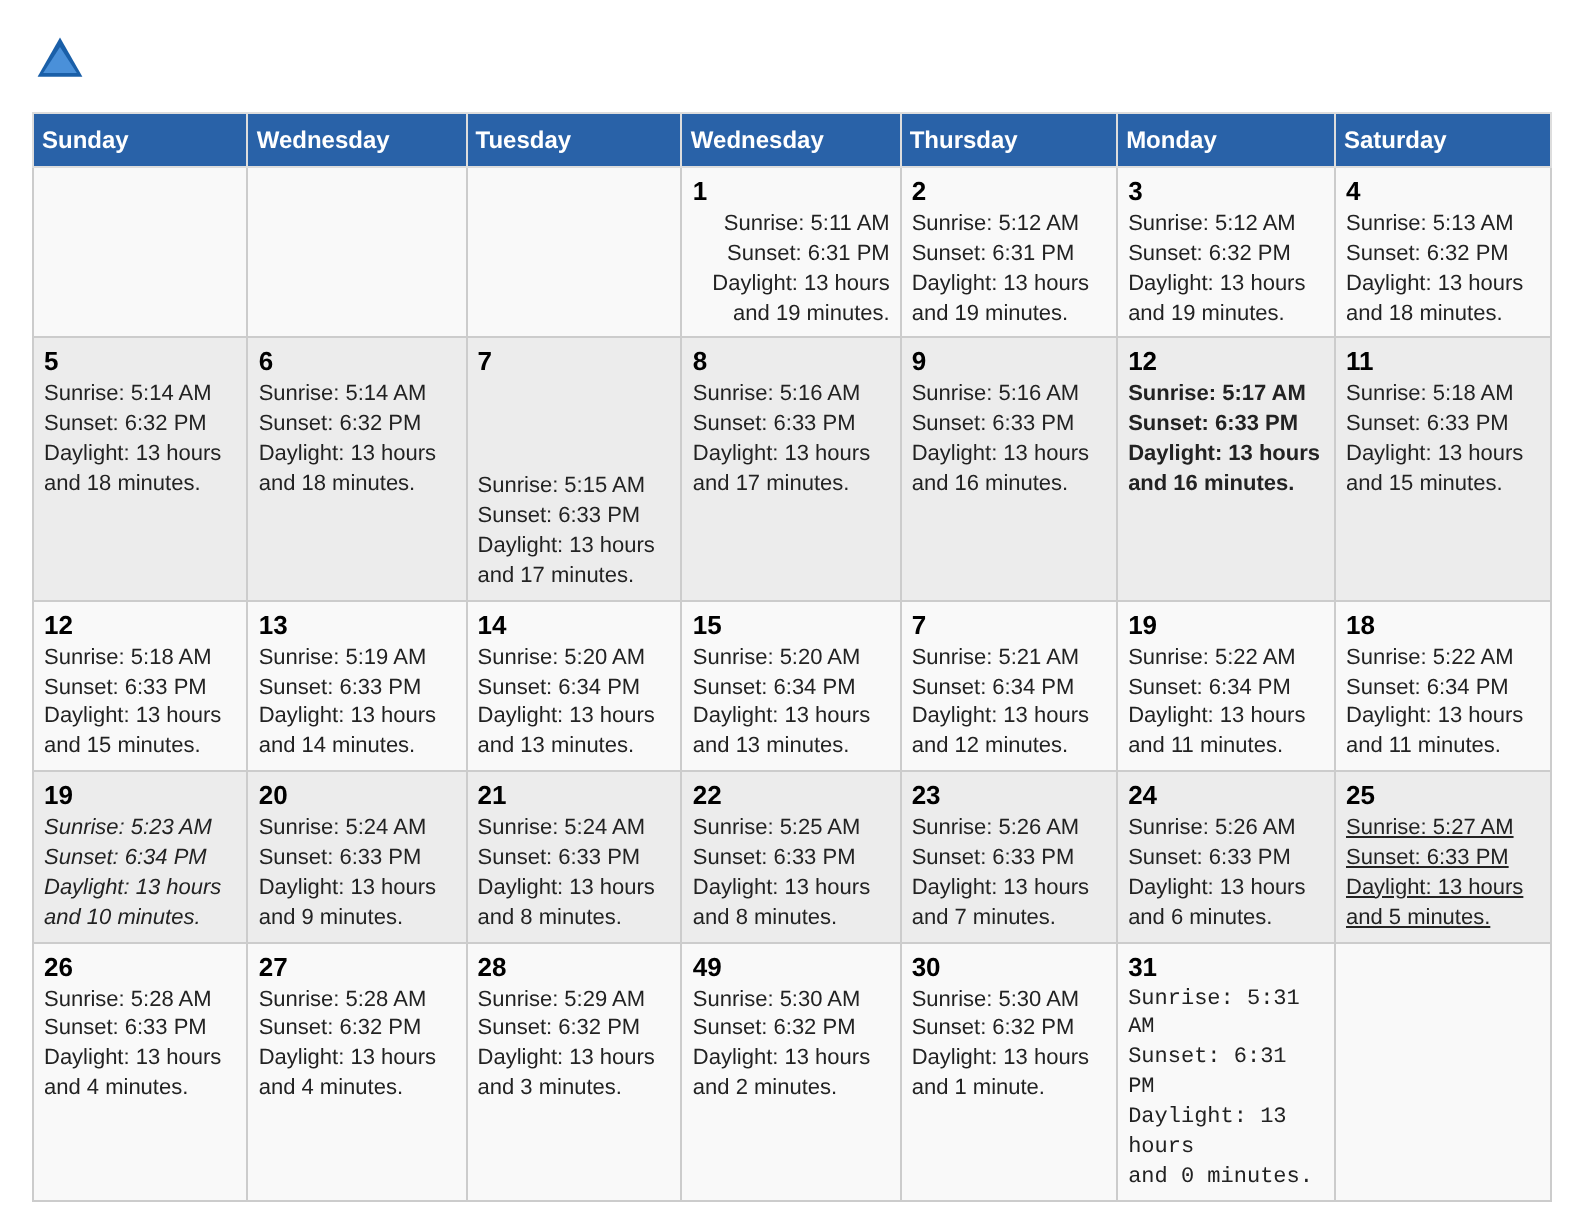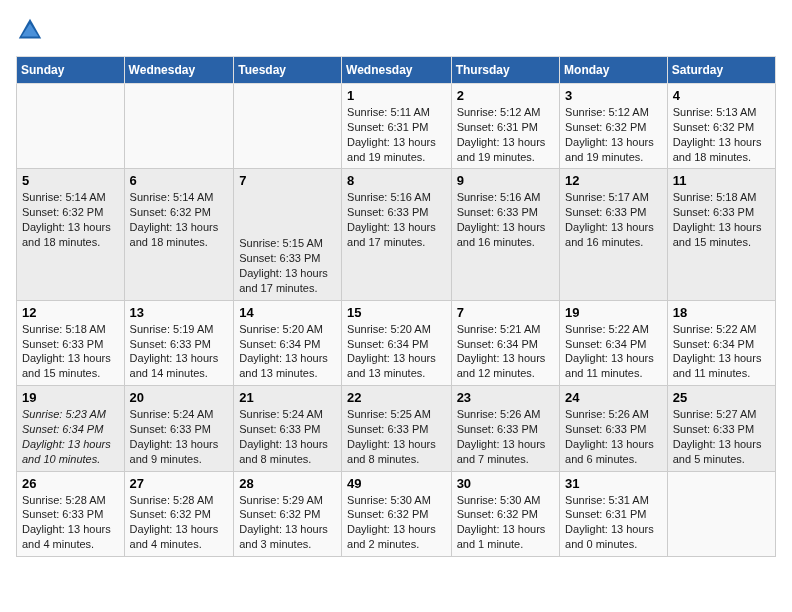--- a/index.html
+++ b/index.html
@@ -117,21 +117,21 @@
         <th>Saturday</th>
       </tr>
   </thead>
   <tbody id="calendar-body">
   <tr>
         <td class="empty-cell"></td>
         <td class="empty-cell"></td>
         <td class="empty-cell"></td>
         <td>
           <span class="day-num">1</span>
-          <div class="day-info" style="white-space: pre-line;">Sunrise: 5:11 AM
+          <div class="day-info" style="white-space: pre-line; text-align: right;">Sunrise: 5:11 AM
 Sunset: 6:31 PM
 Daylight: 13 hours
 and 19 minutes.</div>
         </td>
         <td>
           <span class="day-num">2</span>
           <div class="day-info" style="white-space: pre-line;">Sunrise: 5:12 AM
 Sunset: 6:31 PM
 Daylight: 13 hours
 and 19 minutes.</div>
@@ -182,21 +182,21 @@
         </td>
         <td>
           <span class="day-num">9</span>
           <div class="day-info" style="white-space: pre-line;">Sunrise: 5:16 AM
 Sunset: 6:33 PM
 Daylight: 13 hours
 and 16 minutes.</div>
         </td>
         <td>
           <span class="day-num">12</span>
-          <div class="day-info" style="white-space: pre-line;">Sunrise: 5:17 AM
+          <div class="day-info" style="white-space: pre-line; font-weight: bold;">Sunrise: 5:17 AM
 Sunset: 6:33 PM
 Daylight: 13 hours
 and 16 minutes.</div>
         </td>
         <td>
           <span class="day-num">11</span>
           <div class="day-info" style="white-space: pre-line;">Sunrise: 5:18 AM
 Sunset: 6:33 PM
 Daylight: 13 hours
 and 15 minutes.</div>
@@ -291,21 +291,21 @@
         </td>
         <td>
           <span class="day-num">24</span>
           <div class="day-info" style="white-space: pre-line;">Sunrise: 5:26 AM
 Sunset: 6:33 PM
 Daylight: 13 hours
 and 6 minutes.</div>
         </td>
         <td>
           <span class="day-num">25</span>
-          <div class="day-info" style="white-space: pre-line;">Sunrise: 5:27 AM
+          <div class="day-info" style="white-space: pre-line; text-decoration: underline;">Sunrise: 5:27 AM
 Sunset: 6:33 PM
 Daylight: 13 hours
 and 5 minutes.</div>
         </td>
       </tr>
       <tr>
         <td>
           <span class="day-num">26</span>
           <div class="day-info" style="white-space: pre-line;">Sunrise: 5:28 AM
 Sunset: 6:33 PM
@@ -335,21 +335,21 @@
         </td>
         <td>
           <span class="day-num">30</span>
           <div class="day-info" style="white-space: pre-line;">Sunrise: 5:30 AM
 Sunset: 6:32 PM
 Daylight: 13 hours
 and 1 minute.</div>
         </td>
         <td>
           <span class="day-num">31</span>
-          <div class="day-info" style="white-space: pre-line;">Sunrise: 5:31 AM
+          <div class="day-info" style="white-space: pre-line; font-family: Liberation Mono, monospace;">Sunrise: 5:31 AM
 Sunset: 6:31 PM
 Daylight: 13 hours
 and 0 minutes.</div>
         </td>
         <td class="empty-cell"></td>
       </tr>
     </tbody>
 </table>
 
 </body></html>

